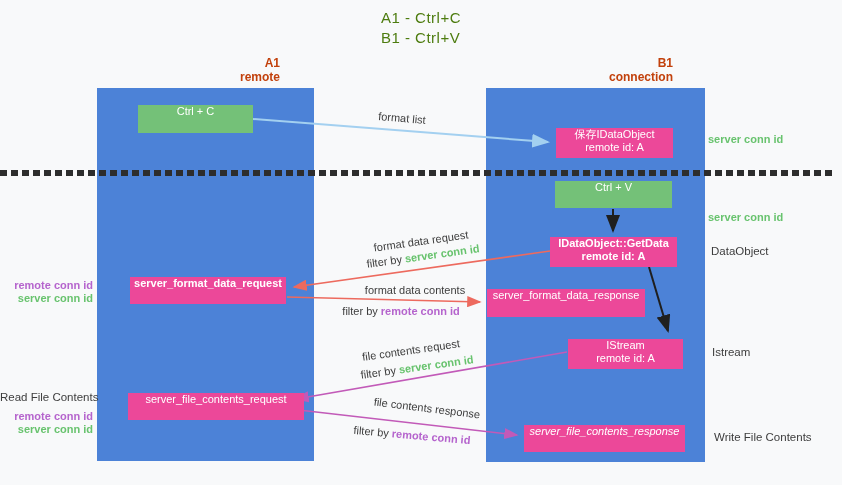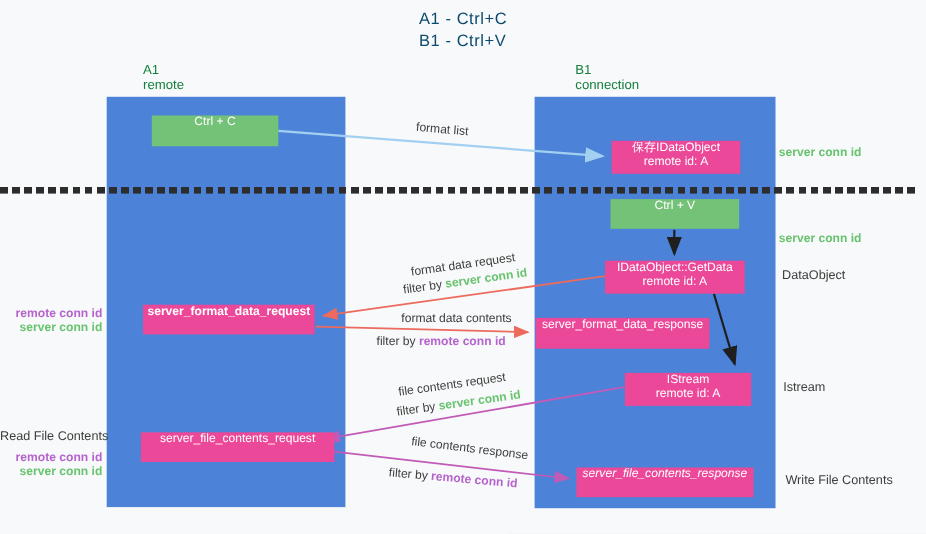--- a/index.html
+++ b/index.html
@@ -1,22 +1,22 @@
 <!DOCTYPE html>
 <html><head>
 <meta charset="utf-8">
 <style>
   html,body{margin:0;padding:0;}
   body{font-family:"Liberation Sans","DejaVu Sans",sans-serif;background:#e9e9e9;}
   .stage{position:relative;width:842px;height:485px;background:#f8f9fa;overflow:hidden;}
 
   .title-wrap{position:absolute;top:8px;left:0;width:842px;text-align:center;}
-  .title-inner{display:inline-block;text-align:left;font-size:15px;color:#0c4a6e;line-height:20px;letter-spacing:.5px;}
+  .title-inner{display:inline-block;text-align:left;font-size:15px;color:#4d7c0f;line-height:20px;letter-spacing:.5px;}
 
-  .lane-header{position:absolute;width:150px;text-align:left;font-size:12px;color:#15803d;line-height:14px;}
+  .lane-header{position:absolute;width:150px;text-align:right;font-size:12px;color:#c2410c;line-height:14px;font-weight:bold;}
   .lane{position:absolute;background:#4c82d7;}
 
   .dotline{position:absolute;left:0;top:170px;width:836px;height:6px;
     background:repeating-linear-gradient(90deg,#2d2d2d 0 7px,rgba(0,0,0,0) 7px 11px);z-index:30;}
 
   .node{position:absolute;display:flex;flex-direction:column;align-items:center;justify-content:flex-start;
     color:#fff;font-size:11px;line-height:13px;text-align:center;z-index:40;}
   .node.green{background:#74c178;}
   .node.orange{background:#ec4899;}
 
@@ -86,21 +86,21 @@
 
   <div class="node orange" style="left:556px;top:128px;width:117px;height:30px;">
     <span>保存IDataObject</span>
     <span>remote id: A</span>
   </div>
 
   <div class="node green" style="left:555px;top:181px;width:117px;height:27px;">
     <span>Ctrl + V</span>
   </div>
 
-  <div class="node orange" style="left:550px;top:237px;width:127px;height:30px;">
+  <div class="node orange" style="left:550px;top:237px;width:127px;height:30px;font-weight:bold;">
     <span>IDataObject::GetData</span>
     <span>remote id: A</span>
   </div>
 
   <div class="node orange" style="left:130px;top:277px;width:156px;height:27px;font-weight:bold;">
     <span>server_format_data_request</span>
   </div>
 
   <div class="node orange" style="left:487px;top:289px;width:158px;height:28px;">
     <span>server_format_data_response</span>

